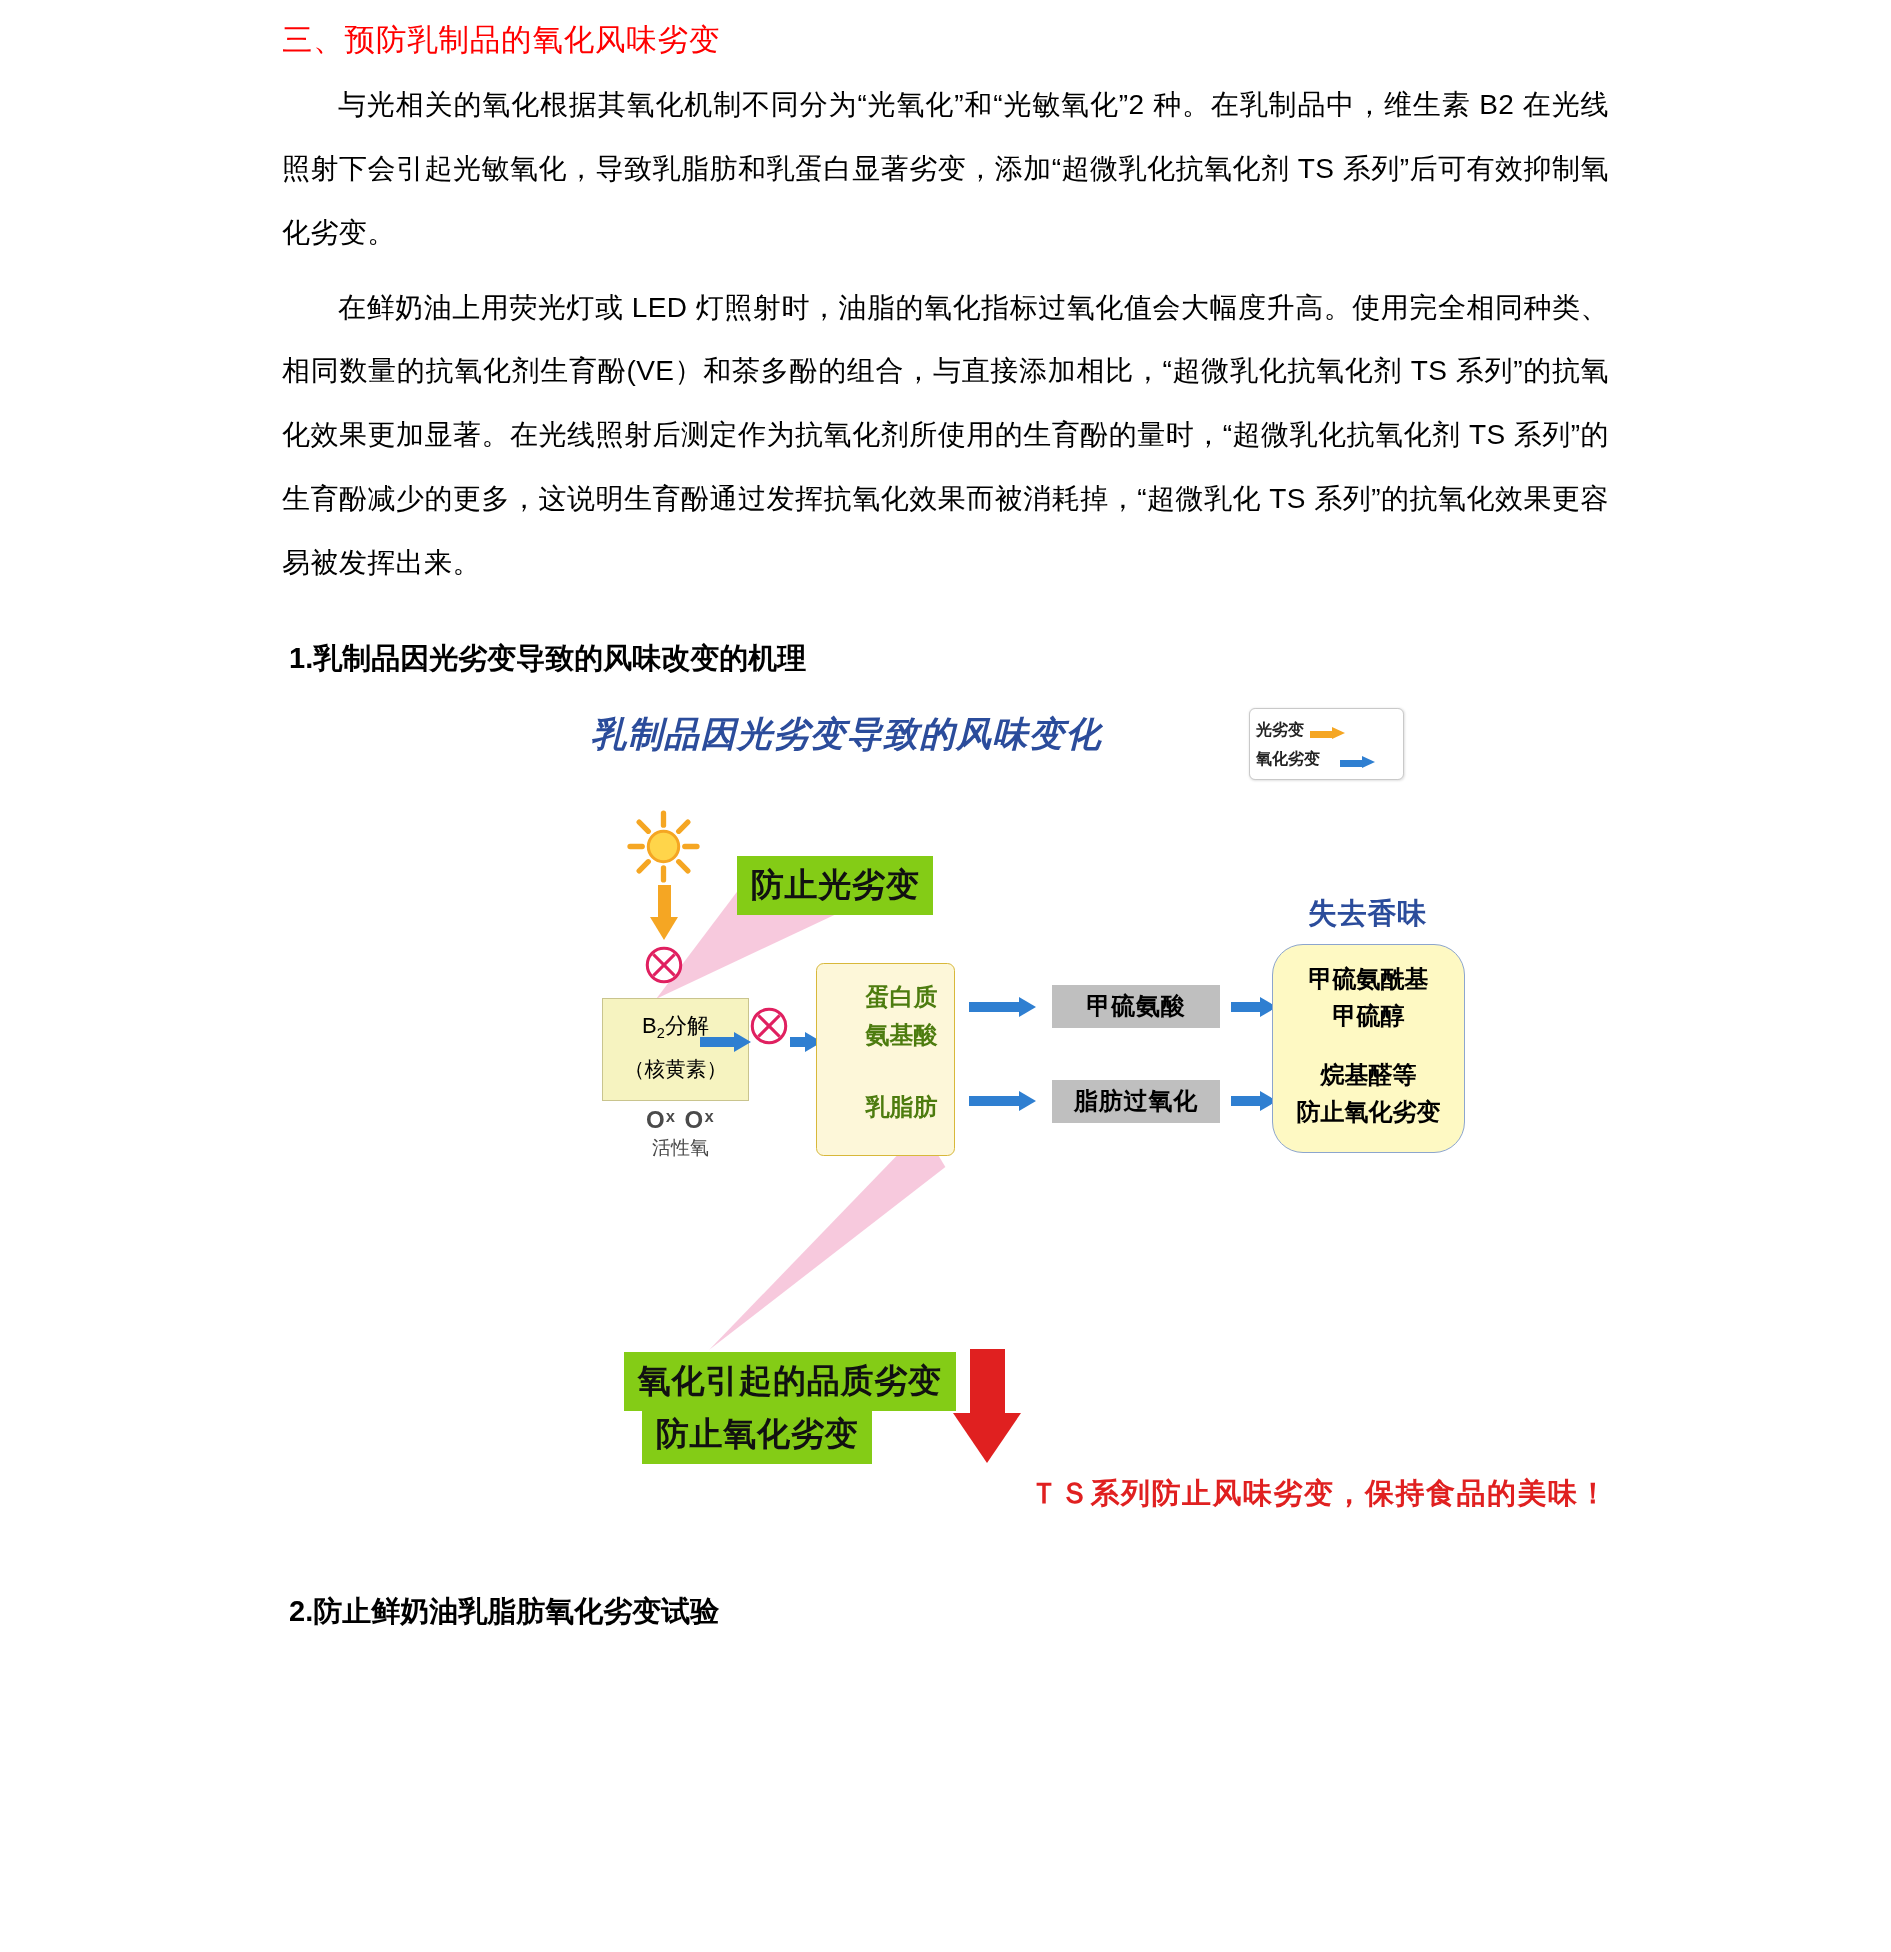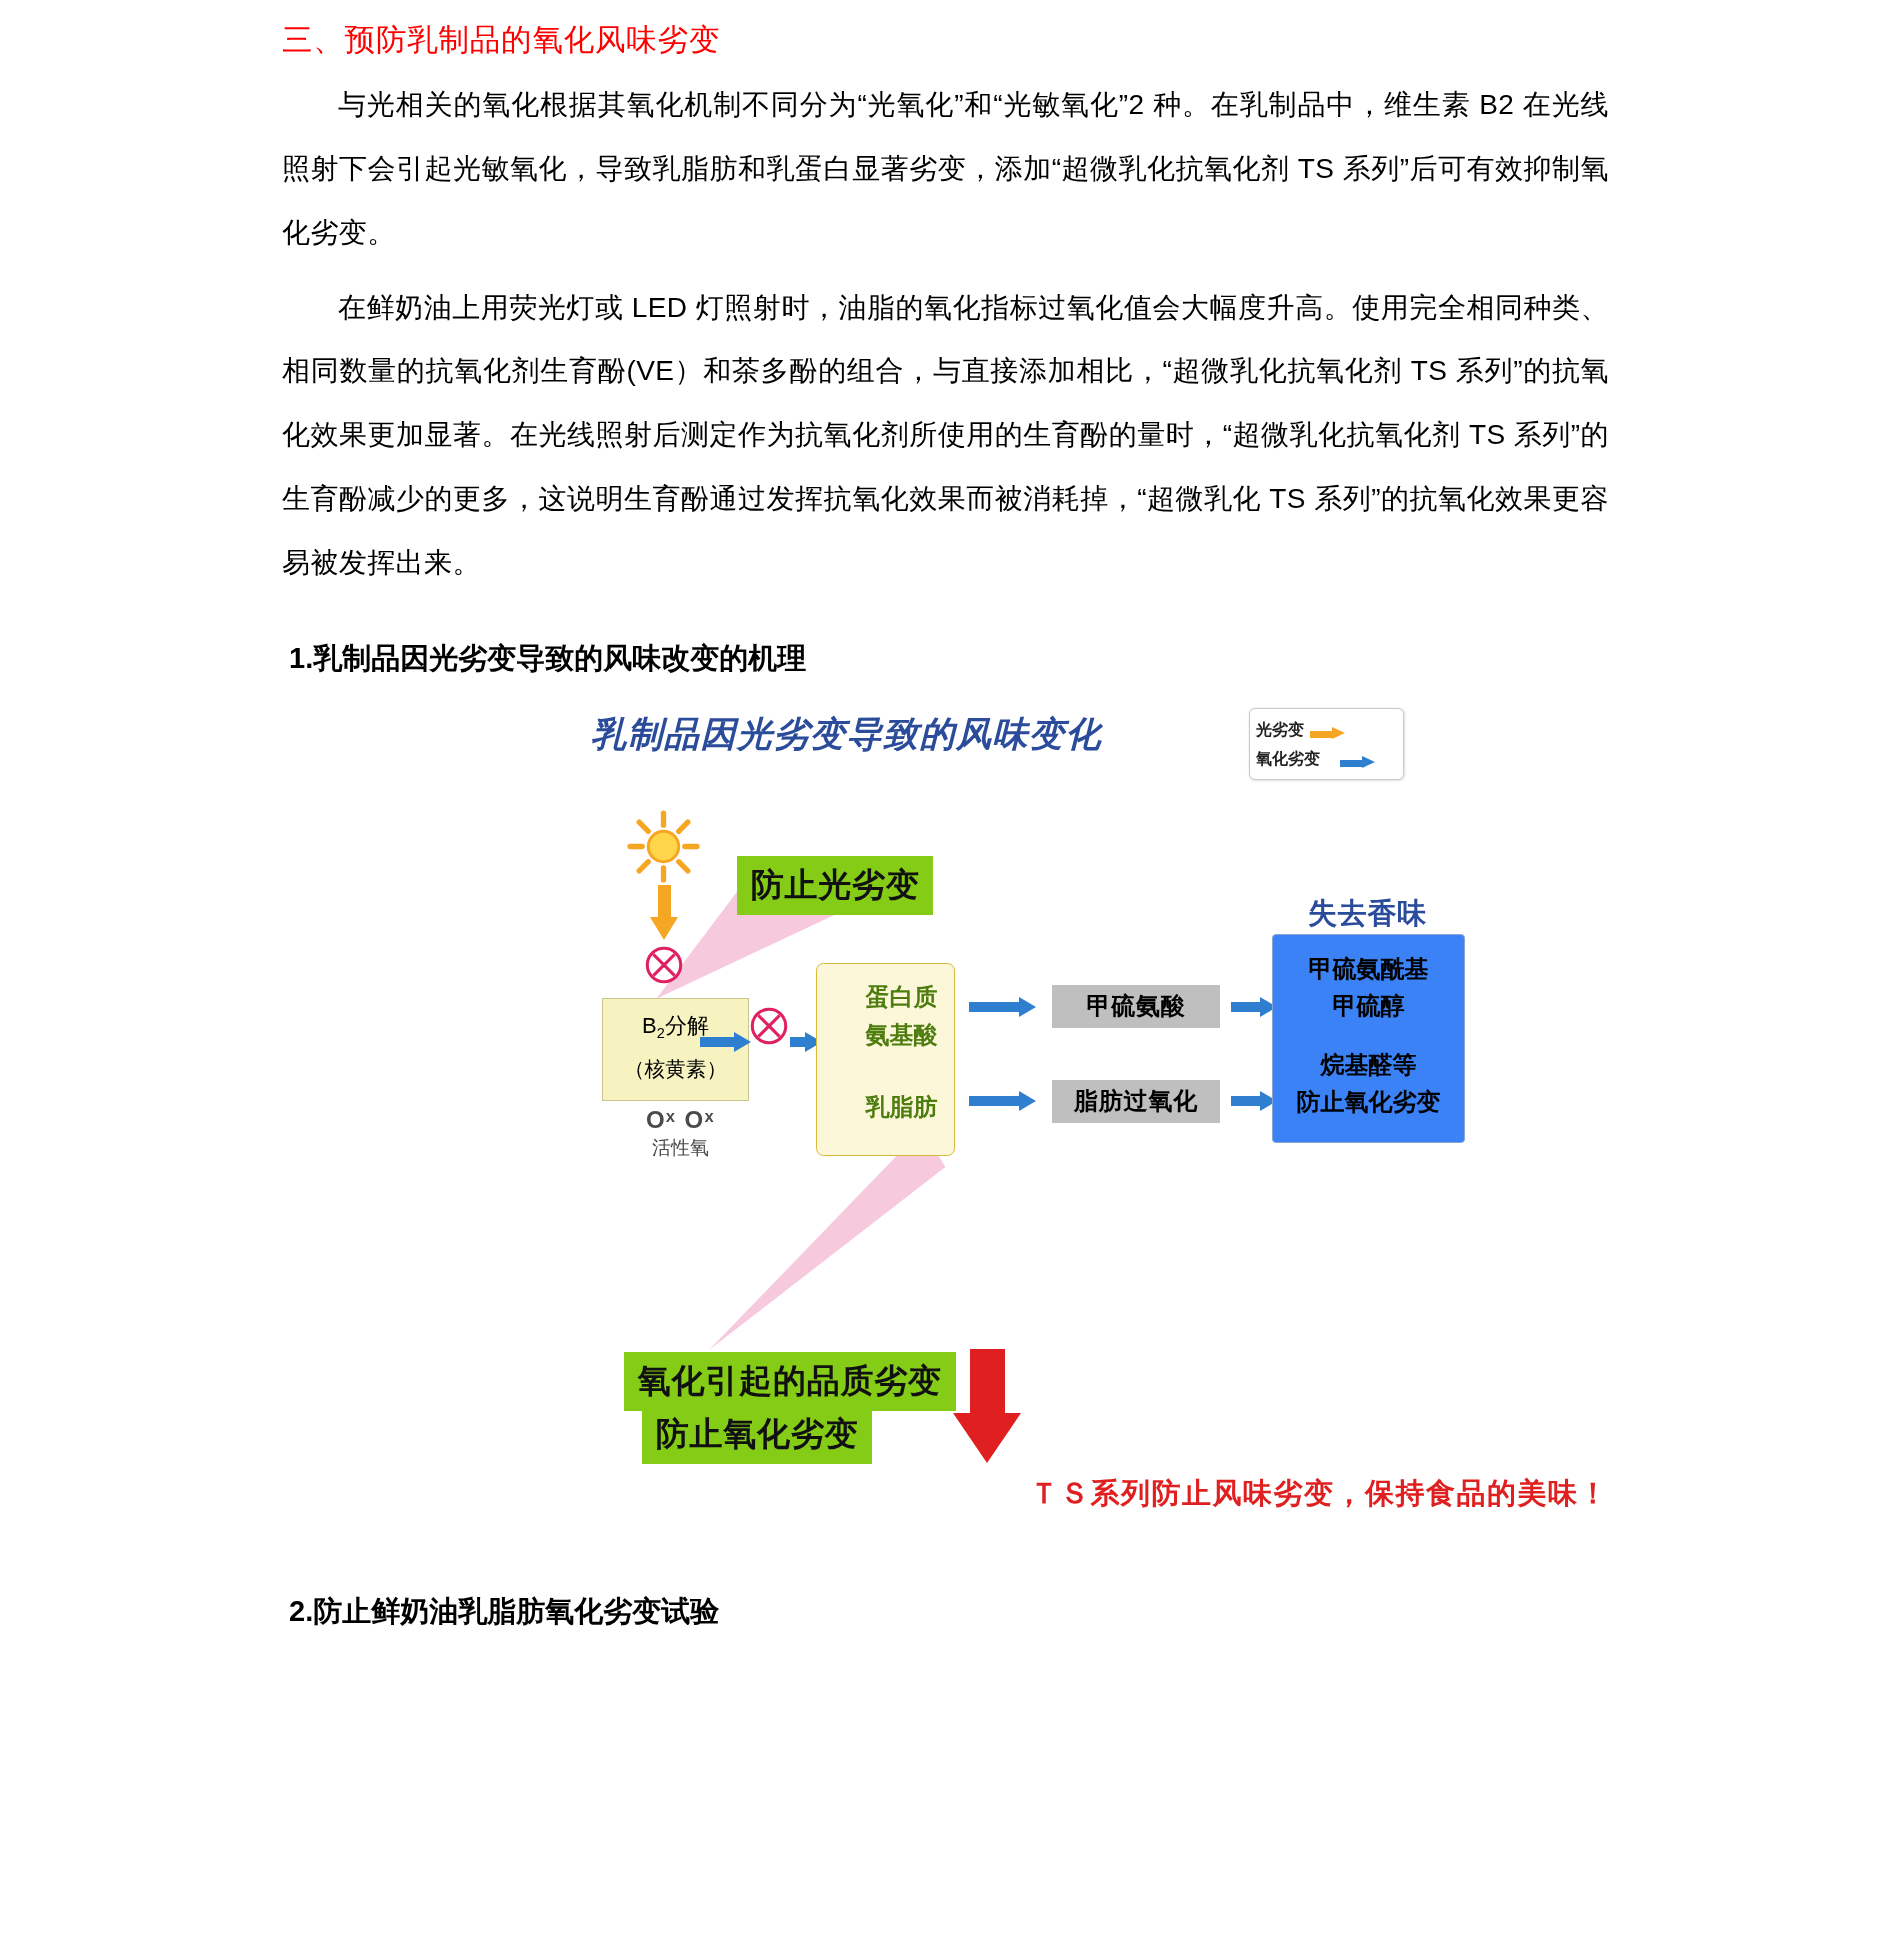--- a/index.html
+++ b/index.html
@@ -247,25 +247,25 @@
     font-weight: bold;
     display: flex; align-items: center; justify-content: center;
     letter-spacing: 0.8px;
   }
   .gb1 { left: 770px; top: 291px; width: 168px; height: 43px; }
   .gb2 { left: 770px; top: 386px; width: 168px; height: 43px; }
 
   
   .bigbox {
     position: absolute;
-    left: 990px; top: 240px;
+    left: 990px; top: 250px;
     width: 191px; height: 207px;
-    background: #3b82f6;
+    background: #fef9c3;
     border: 1.5px solid #8ca5ce;
-    border-radius: 4px;
+    border-radius: 31px;
   }
   .bigbox div {
     position: absolute; left: 0; width: 100%;
     text-align: center; font-size: 24px; font-weight: bold; color: #000;
   }
   .bb1 { top: 18.3px; }
   .bb2 { top: 55px; }
   .bb3 { top: 114px; }
   .bb4 { top: 151px; }
 

